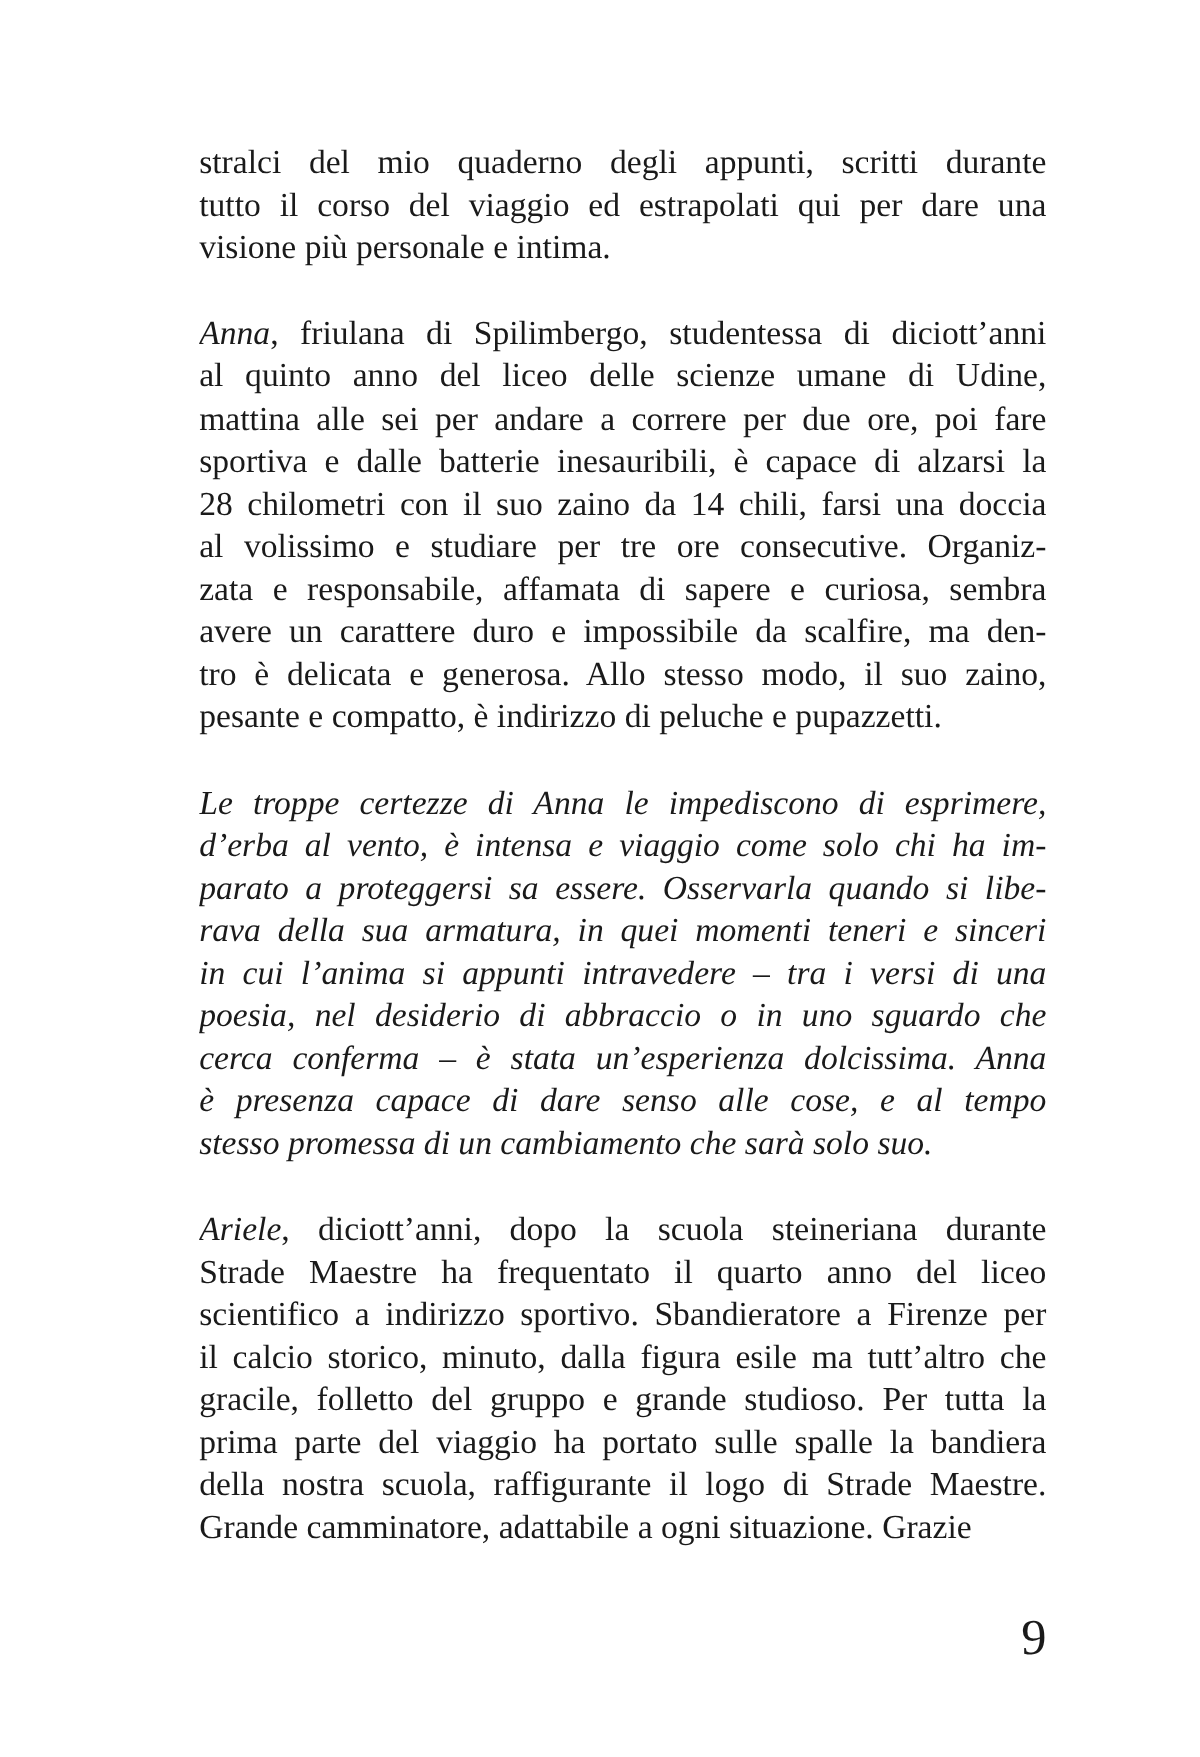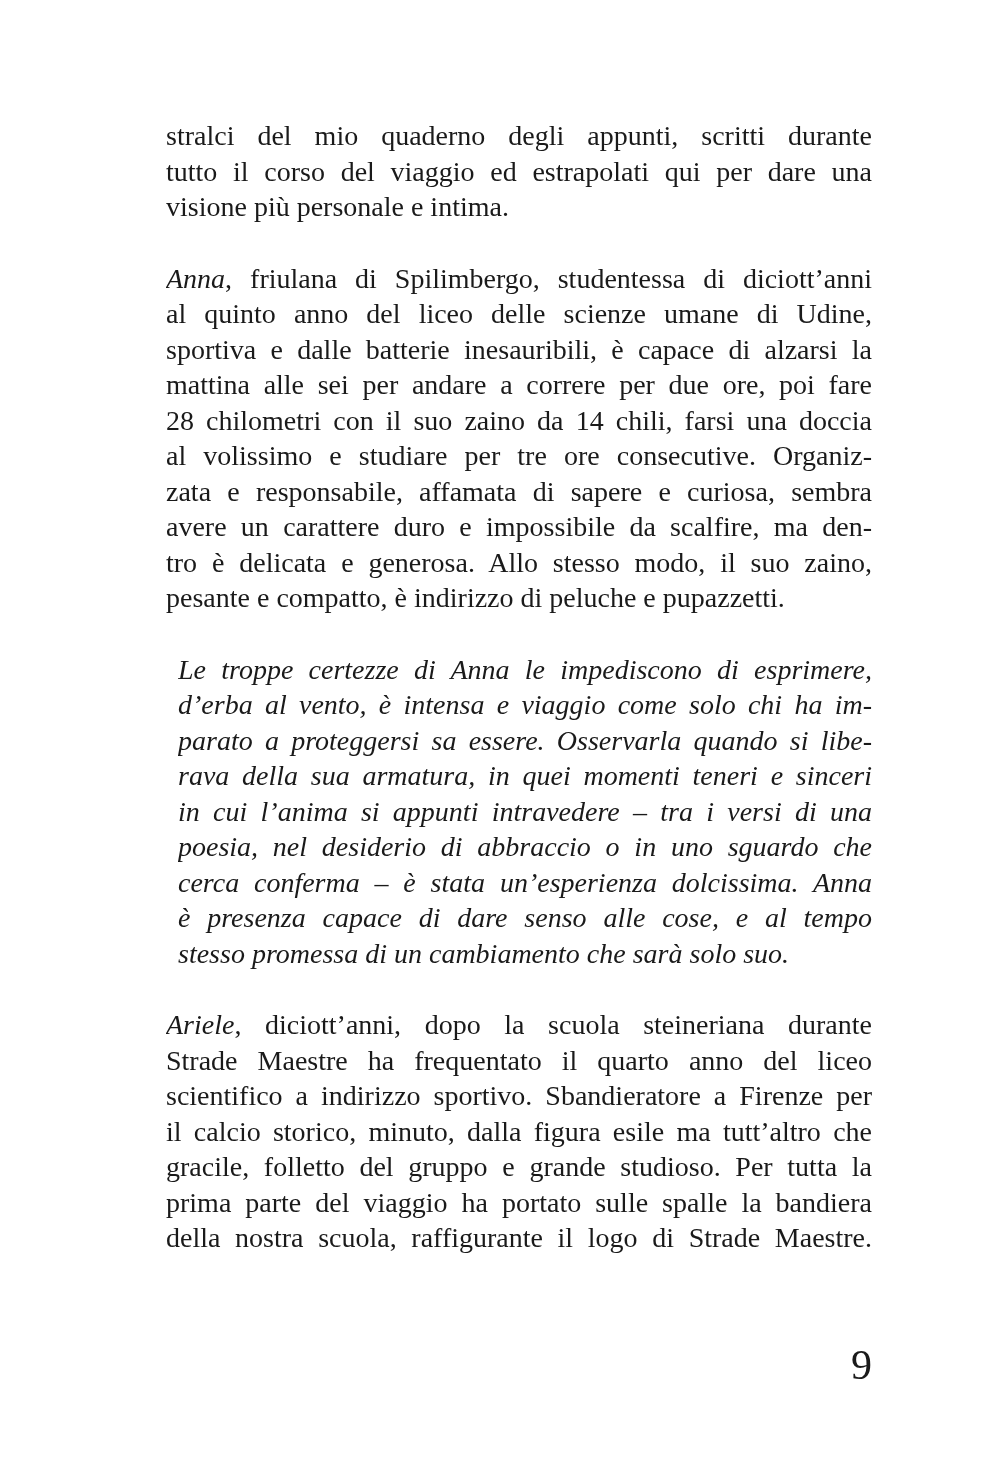--- a/index.html
+++ b/index.html
@@ -24,21 +24,20 @@
     top: 118px;
     width: 706px;
     font-size: 28px;
     line-height: 35.5px;
   }
   .para {
     margin: 0 0 36px 0;
   }
   .para.italic {
     font-style: italic;
-    margin-left: 12px;
   }
   .line {
     text-align: justify;
     text-align-last: justify;
     height: 35.5px;
     overflow: hidden;
   }
   .line.last {
     text-align-last: left;
   }
@@ -61,22 +60,22 @@
 <main class="book-page">
   <section class="text-block">
       <div class="para">
         <div class="line">stralci del mio quaderno degli appunti, scritti durante</div>
         <div class="line">tutto il corso del viaggio ed estrapolati qui per dare una</div>
         <div class="line last">visione più personale e intima.</div>
       </div>
       <div class="para">
         <div class="line"><em>Anna</em>, friulana di Spilimbergo, studentessa di diciott’anni</div>
         <div class="line">al quinto anno del liceo delle scienze umane di Udine,</div>
+        <div class="line">mattina alle sei per andare a correre per due ore, poi fare</div>
         <div class="line">sportiva e dalle batterie inesauribili, è capace di alzarsi la</div>
-        <div class="line">mattina alle sei per andare a correre per due ore, poi fare</div>
         <div class="line">28 chilometri con il suo zaino da 14 chili, farsi una doccia</div>
         <div class="line">al volissimo e studiare per tre ore consecutive. Organiz-</div>
         <div class="line">zata e responsabile, affamata di sapere e curiosa, sembra</div>
         <div class="line">avere un carattere duro e impossibile da scalfire, ma den-</div>
         <div class="line">tro è delicata e generosa. Allo stesso modo, il suo zaino,</div>
         <div class="line last">pesante e compatto, è indirizzo di peluche e pupazzetti.</div>
       </div>
       <div class="para italic">
         <div class="line">Le troppe certezze di Anna le impediscono di esprimere,</div>
         <div class="line">d’erba al vento, è intensa e viaggio come solo chi ha im-</div>
@@ -89,16 +88,17 @@
         <div class="line last">stesso promessa di un cambiamento che sarà solo suo.</div>
       </div>
       <div class="para">
         <div class="line"><em>Ariele</em>, diciott’anni, dopo la scuola steineriana durante</div>
         <div class="line">Strade Maestre ha frequentato il quarto anno del liceo</div>
         <div class="line">scientifico a indirizzo sportivo. Sbandieratore a Firenze per</div>
         <div class="line">il calcio storico, minuto, dalla figura esile ma tutt’altro che</div>
         <div class="line">gracile, folletto del gruppo e grande studioso. Per tutta la</div>
         <div class="line">prima parte del viaggio ha portato sulle spalle la bandiera</div>
         <div class="line">della nostra scuola, raffigurante il logo di Strade Maestre.</div>
+        <div class="line last">Grande camminatore, adattabile a ogni situazione. Grazie</div>
       </div>
     </section>
   <div class="page-number">9</div>
 </main>
 
 </body></html>

